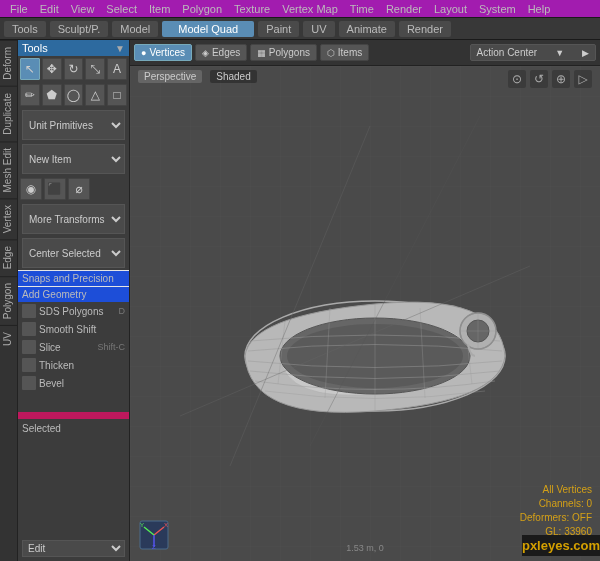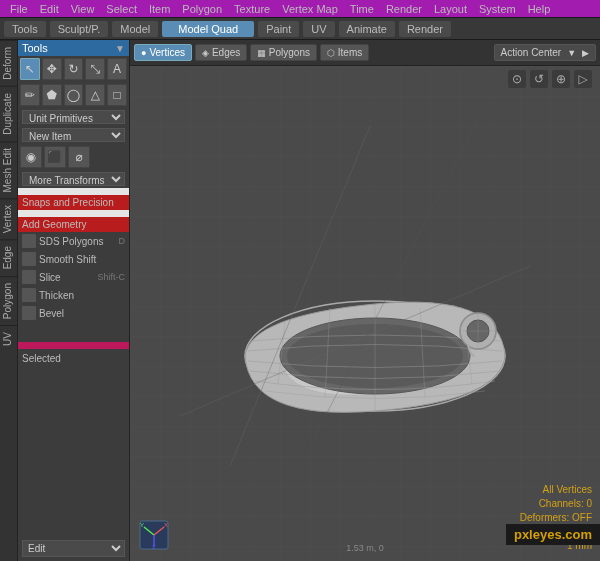--- a/index.html
+++ b/index.html
@@ -59,27 +59,27 @@
       font-size: 12px; cursor: pointer; border-radius: 1px;
     }
     .tool-icon.active { background: #5a8db5; border-color: #7ab; }
 
     
     .dropdown-row {
       display: flex; align-items: center; padding: 2px 4px; gap: 2px;
     }
     .dropdown {
       flex: 1; background: #4a4a4a; border: 1px solid #555; color: #ccc;
-      font-size: 10px; padding: 1px 2px; height: 14px;
+      font-size: 10px; padding: 1px 2px; height: 30px;
     }
 
     
     .section-header {
-      background: #b91c1c; color: #bbb; font-size: 10px; padding: 2px 4px;
-      border-top: 7px solid #e5e5e5; cursor: pointer;
+      background: #1d4ed8; color: #bbb; font-size: 10px; padding: 2px 4px;
+      border-top: 1px solid #e5e5e5; cursor: pointer;
     }
 
     
     .panel-menu-item {
       display: flex; align-items: center; padding: 1px 4px; font-size: 10px;
       color: #bbb; cursor: pointer; height: 18px;
     }
     .panel-menu-item .shortcut { margin-left: auto; color: #777; font-size: 9px; }
     .panel-menu-item .icon { width: 14px; height: 14px; background: #555; margin-right: 3px; border-radius: 1px; flex-shrink: 0; }
 
@@ -104,21 +104,21 @@
     }
     .mode-btn {
       display: flex; align-items: center; gap: 3px;
       background: #555; border: 1px solid #444; color: #ccc;
       font-size: 10px; padding: 2px 6px; cursor: pointer; border-radius: 2px;
     }
     .mode-btn.active { background: #5a8db5; border-color: #7ab; color: #fff; }
     .action-center {
       margin-left: auto; background: #4a4a4a; border: 1px solid #555;
       color: #ccc; font-size: 10px; padding: 2px 6px; cursor: pointer;
-      display: flex; align-items: center; gap: 6px; border-radius: 2px;
+      display: flex; align-items: center; gap: 18px; border-radius: 2px;
     }
 
     
     #viewport {
       flex: 1; background: #4a4a4a; position: relative; overflow: hidden;
     }
 
     
     #viewport-canvas {
       width: 100%; height: 100%; position: relative;
@@ -174,23 +174,23 @@
     
     .axis-widget {
       position: absolute; bottom: 8px; left: 8px; z-index: 10;
     }
 
     
     svg.ring { display: block; }
 
     
     #pxleyes-watermark {
-      position: absolute; bottom: 16px; right: 0;
+      position: absolute; bottom: 5px; right: 0;
       background: #1a1a1a; color: #d4a000; font-size: 13px; font-weight: bold;
-      padding: 3px 8px; font-family: Arial, sans-serif; z-index: 100; text-align: right;
+      padding: 3px 0; font-family: Arial, sans-serif; z-index: 100; text-align: right;
     }
   </style>
 </head>
 <body>
 
 <div id="menu-bar">
   <span class="menu-item">File</span>
   <span class="menu-item">Edit</span>
   <span class="menu-item">View</span>
   <span class="menu-item">Select</span>
@@ -263,20 +263,25 @@
 
     <div class="tool-icons-row">
       <div class="tool-icon">◉</div>
       <div class="tool-icon">⬛</div>
       <div class="tool-icon">⌀</div>
     </div>
 
     <div class="dropdown-row">
       <select class="dropdown">
         <option>More Transforms</option>
+      </select>
+    </div>
+    <div class="dropdown-row">
+      <select class="dropdown">
+        <option>Center Selected</option>
       </select>
     </div>
 
     <div class="section-header">
       <span>Snaps and Precision</span>
     </div>
     <div class="section-header">
       <span>Add Geometry</span>
     </div>
 
@@ -337,20 +342,24 @@
         <span>Action Center</span>
         <span style="font-size:9px;">▼</span>
         <span style="font-size:9px;">▶</span>
       </div>
     </div>
 
     <div id="viewport">
       <div id="viewport-canvas">
         <div class="grid-overlay"></div>
 
+        <div class="viewport-label">
+          <span class="vp-label active">Perspective</span>
+          <span class="vp-label">Shaded</span>
+        </div>
 
         <div class="viewport-controls">
           <div class="vp-ctrl-btn">⊙</div>
           <div class="vp-ctrl-btn">↺</div>
           <div class="vp-ctrl-btn">⊕</div>
           <div class="vp-ctrl-btn">▷</div>
         </div>
 
         <div class="ring-container">
           <svg class="ring" width="300" height="220" viewBox="0 0 300 220">

